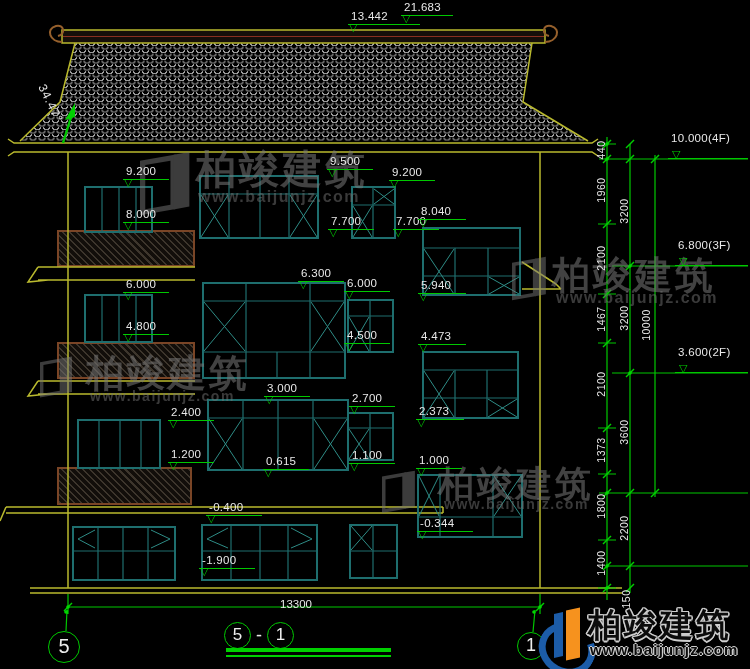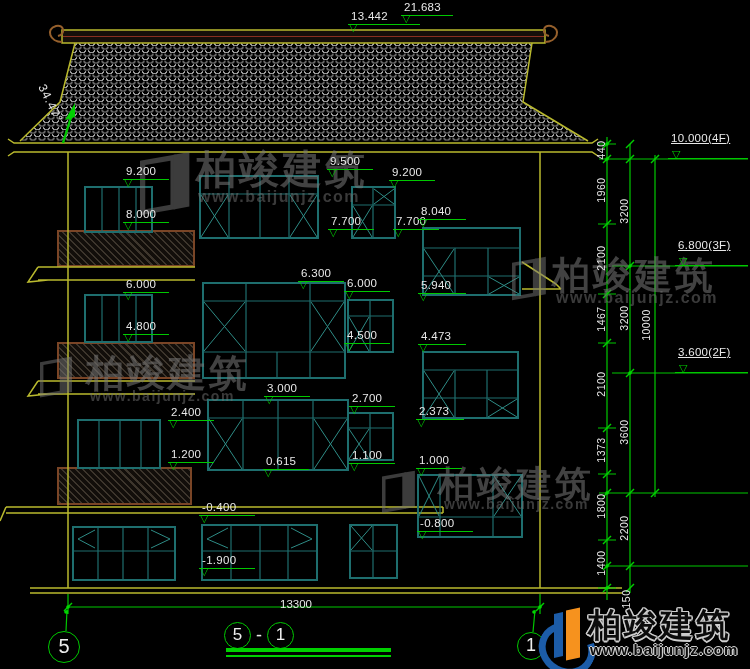--- a/index.html
+++ b/index.html
@@ -15,21 +15,21 @@
     clip-path:polygon(60px 0,517px 0,508px 59px,573px 98px,5px 98px,45px 59px);}
   
   .hatch{position:absolute;box-sizing:border-box;border:2.5px solid #7a4526;
     background:repeating-linear-gradient(45deg, rgba(160,140,115,.38) 0 1.5px, rgba(18,14,10,1) 1.5px 5px);}
   
   .elev{position:absolute;height:16px;line-height:15px;font-size:11.5px;letter-spacing:.3px;
     border-bottom:1px solid #00c800;padding-left:3px;box-sizing:border-box;white-space:nowrap;}
   .elev::after{content:"▽";position:absolute;left:1px;top:100%;margin-top:-2px;
     font-size:11px;line-height:10px;color:#00d000;}
   
-  .fl{height:27px;line-height:13px;text-decoration:underline;}
+  .fl{height:27px;line-height:13px;}
   .fl::after{top:auto;bottom:-1px;left:4px;}
   .plain{position:absolute;font-size:11.5px;white-space:nowrap;}
   
   .vd{position:absolute;width:40px;text-align:center;font-size:10.5px;letter-spacing:.5px;
     transform:rotate(-90deg);white-space:nowrap;}
   .slope{position:absolute;left:48px;top:82px;font-size:12px;transform:rotate(64deg);
     transform-origin:left top;letter-spacing:1px;}
   
   .bub{position:absolute;border:1.6px solid #00c800;border-radius:50%;color:#eee;
     text-align:center;box-sizing:border-box;}
@@ -214,39 +214,39 @@
   <div class="elev" style="left:348px;top:9px;width:72px">13.442</div>
   <div class="elev" style="left:401px;top:0px;width:52px">21.683</div>
   <div class="slope">34.47°</div>
 
   <div class="elev" style="left:123px;top:164px;width:46px">9.200</div>
   <div class="elev" style="left:123px;top:207px;width:46px">8.000</div>
   <div class="elev" style="left:123px;top:277px;width:46px">6.000</div>
   <div class="elev" style="left:123px;top:319px;width:46px">4.800</div>
   <div class="elev" style="left:168px;top:405px;width:46px">2.400</div>
   <div class="elev" style="left:168px;top:447px;width:46px">1.200</div>
-  <div class="elev" style="left:199px;top:500px;width:56px">-0.400</div>
+  <div class="elev" style="left:206px;top:500px;width:56px">-0.400</div>
   <div class="elev" style="left:199px;top:553px;width:56px">-1.900</div>
   <div class="elev" style="left:327px;top:154px;width:46px">9.500</div>
   <div class="elev" style="left:389px;top:165px;width:46px">9.200</div>
   <div class="elev" style="left:328px;top:214px;width:46px">7.700</div>
   <div class="elev" style="left:393px;top:214px;width:46px">7.700</div>
   <div class="elev" style="left:418px;top:204px;width:48px">8.040</div>
   <div class="elev" style="left:298px;top:266px;width:46px">6.300</div>
   <div class="elev" style="left:344px;top:276px;width:46px">6.000</div>
   <div class="elev" style="left:418px;top:278px;width:48px">5.940</div>
   <div class="elev" style="left:344px;top:328px;width:46px">4.500</div>
   <div class="elev" style="left:418px;top:329px;width:48px">4.473</div>
   <div class="elev" style="left:264px;top:381px;width:46px">3.000</div>
   <div class="elev" style="left:349px;top:391px;width:46px">2.700</div>
   <div class="elev" style="left:416px;top:404px;width:48px">2.373</div>
   <div class="elev" style="left:349px;top:448px;width:46px">1.100</div>
   <div class="elev" style="left:416px;top:453px;width:46px">1.000</div>
   <div class="elev" style="left:263px;top:454px;width:46px">0.615</div>
-  <div class="elev" style="left:417px;top:516px;width:56px">-0.800</div>
+  <div class="elev" style="left:417px;top:516px;width:56px">-0.344</div>
 
   <div class="elev fl" style="left:668px;top:132px;width:80px">10.000(4F)</div>
   <div class="elev fl" style="left:675px;top:239px;width:73px">6.800(3F)</div>
   <div class="elev fl" style="left:675px;top:346px;width:73px">3.600(2F)</div>
 
   <div class="vd" style="left:581px;top:144px">440</div>
   <div class="vd" style="left:581px;top:184px">1960</div>
   <div class="vd" style="left:581px;top:252px">2100</div>
   <div class="vd" style="left:581px;top:313px">1467</div>
   <div class="vd" style="left:581px;top:378px">2100</div>

